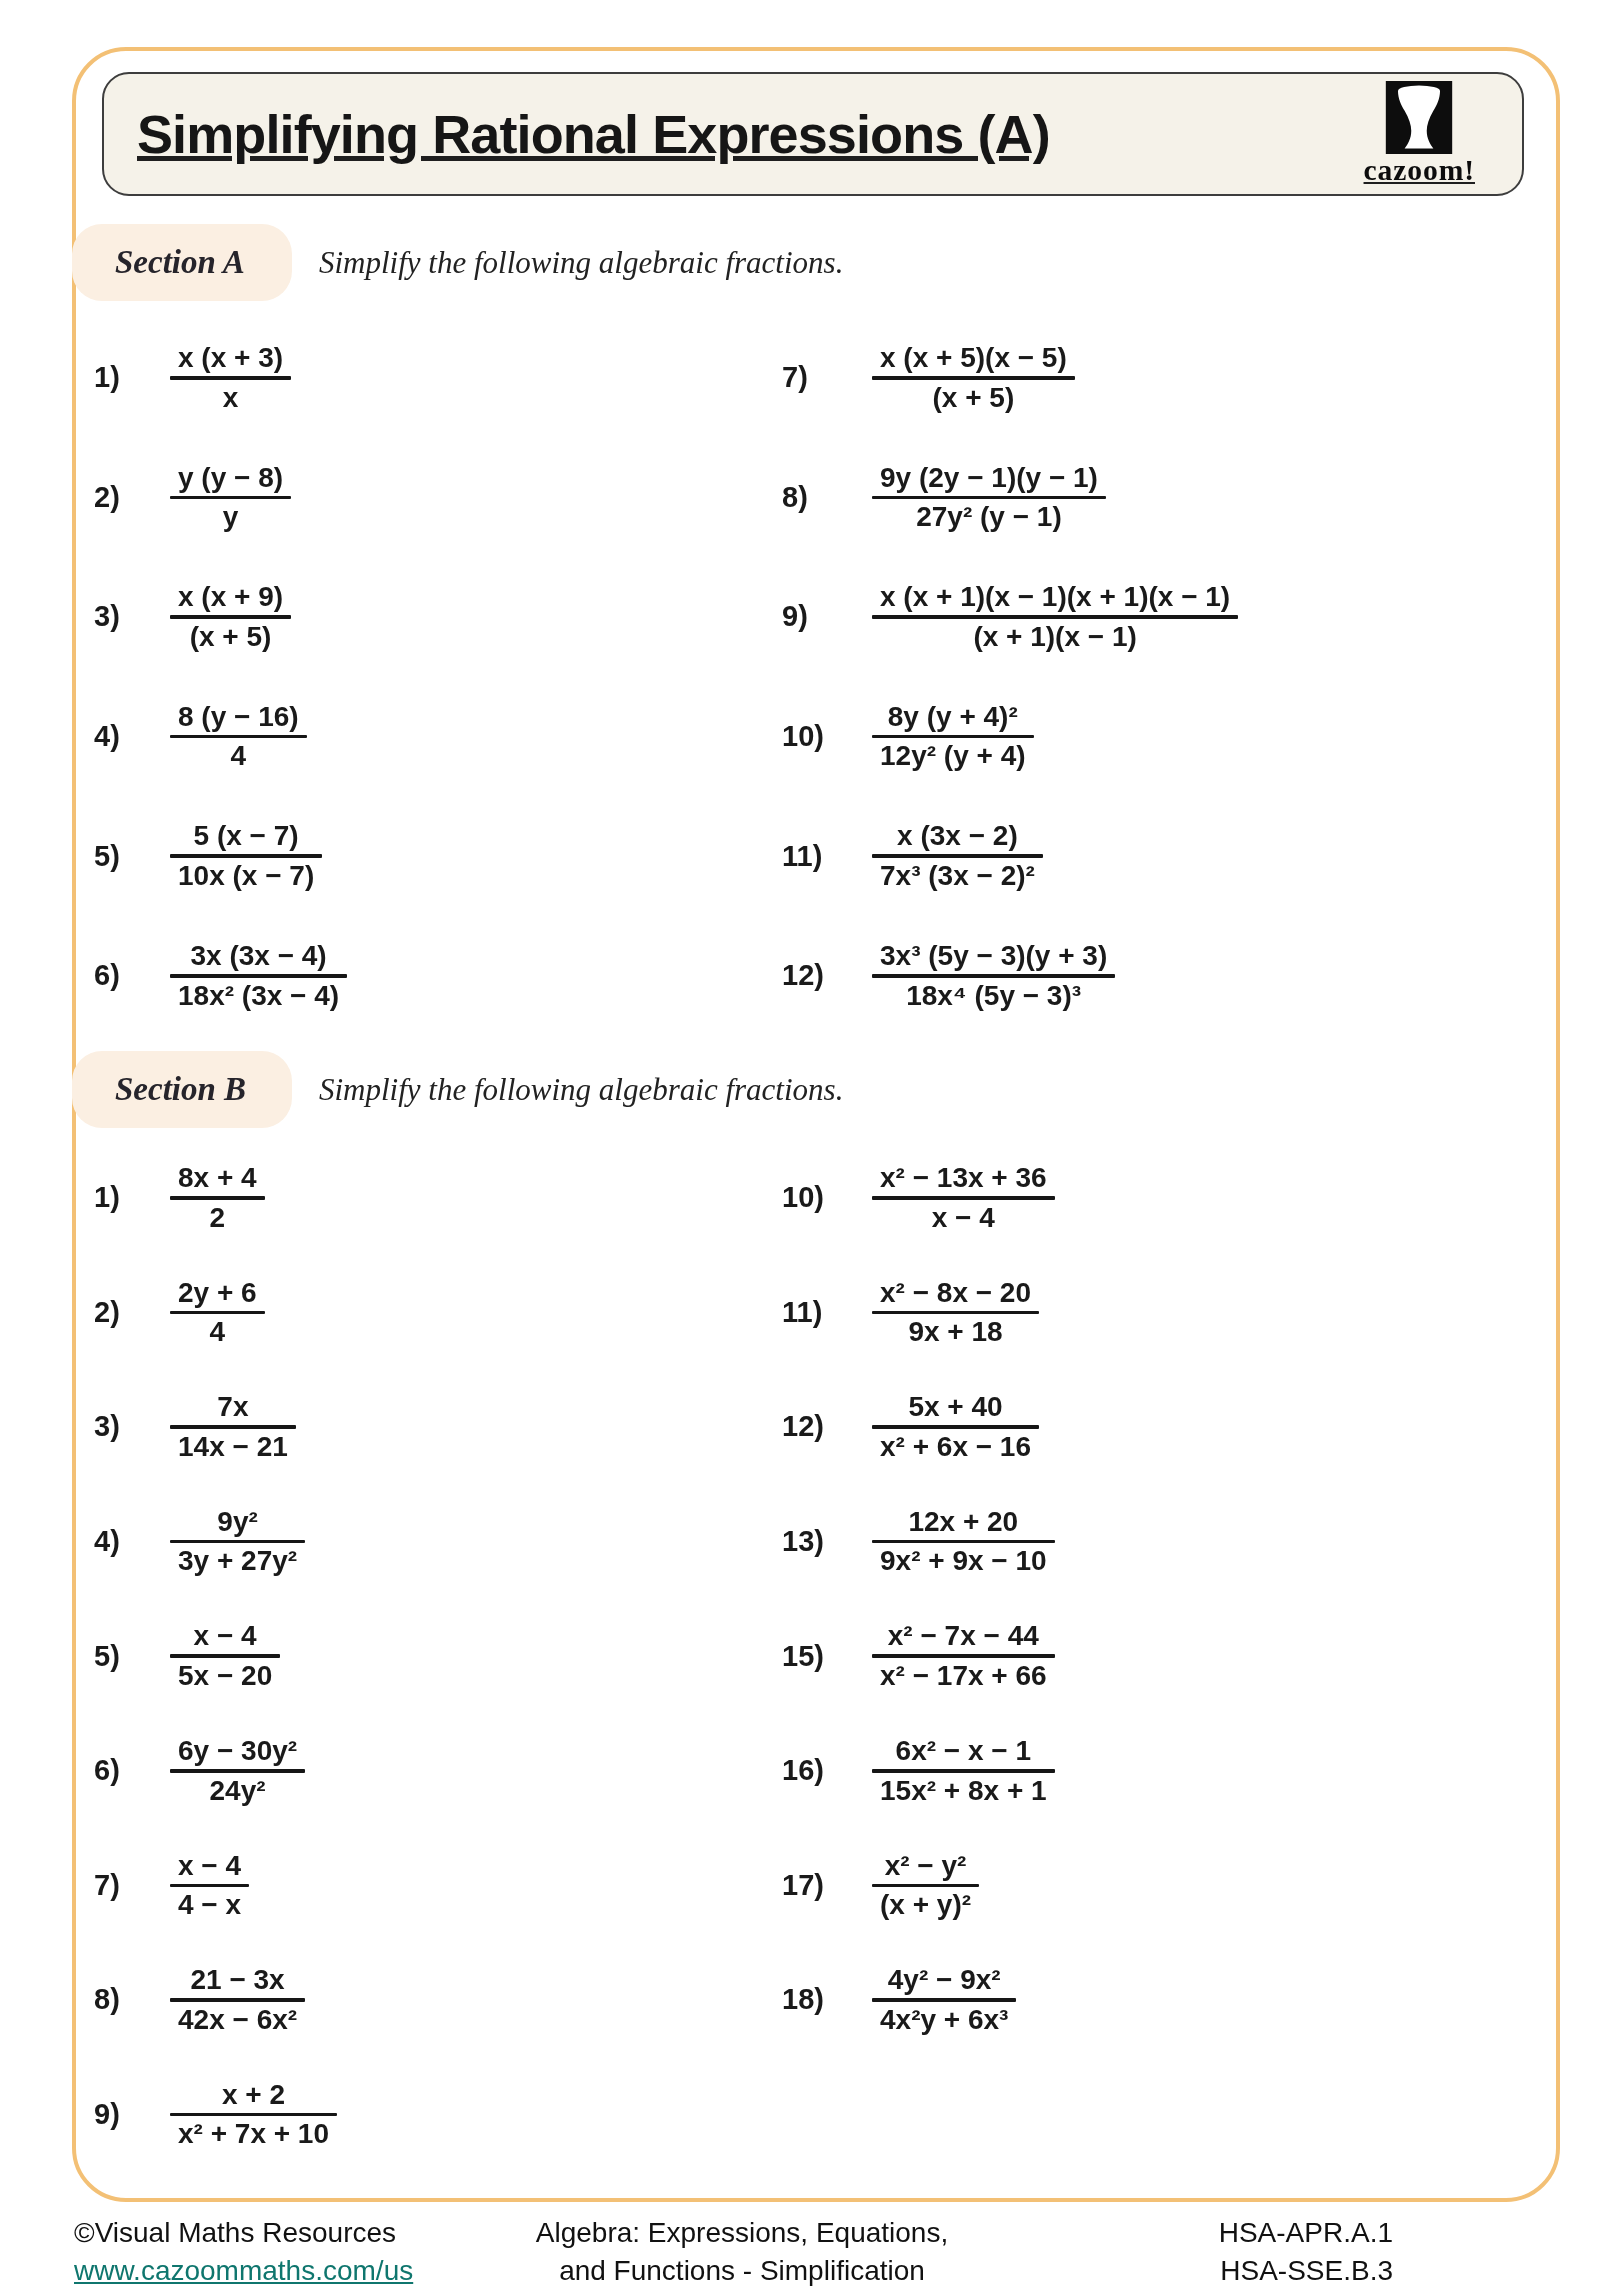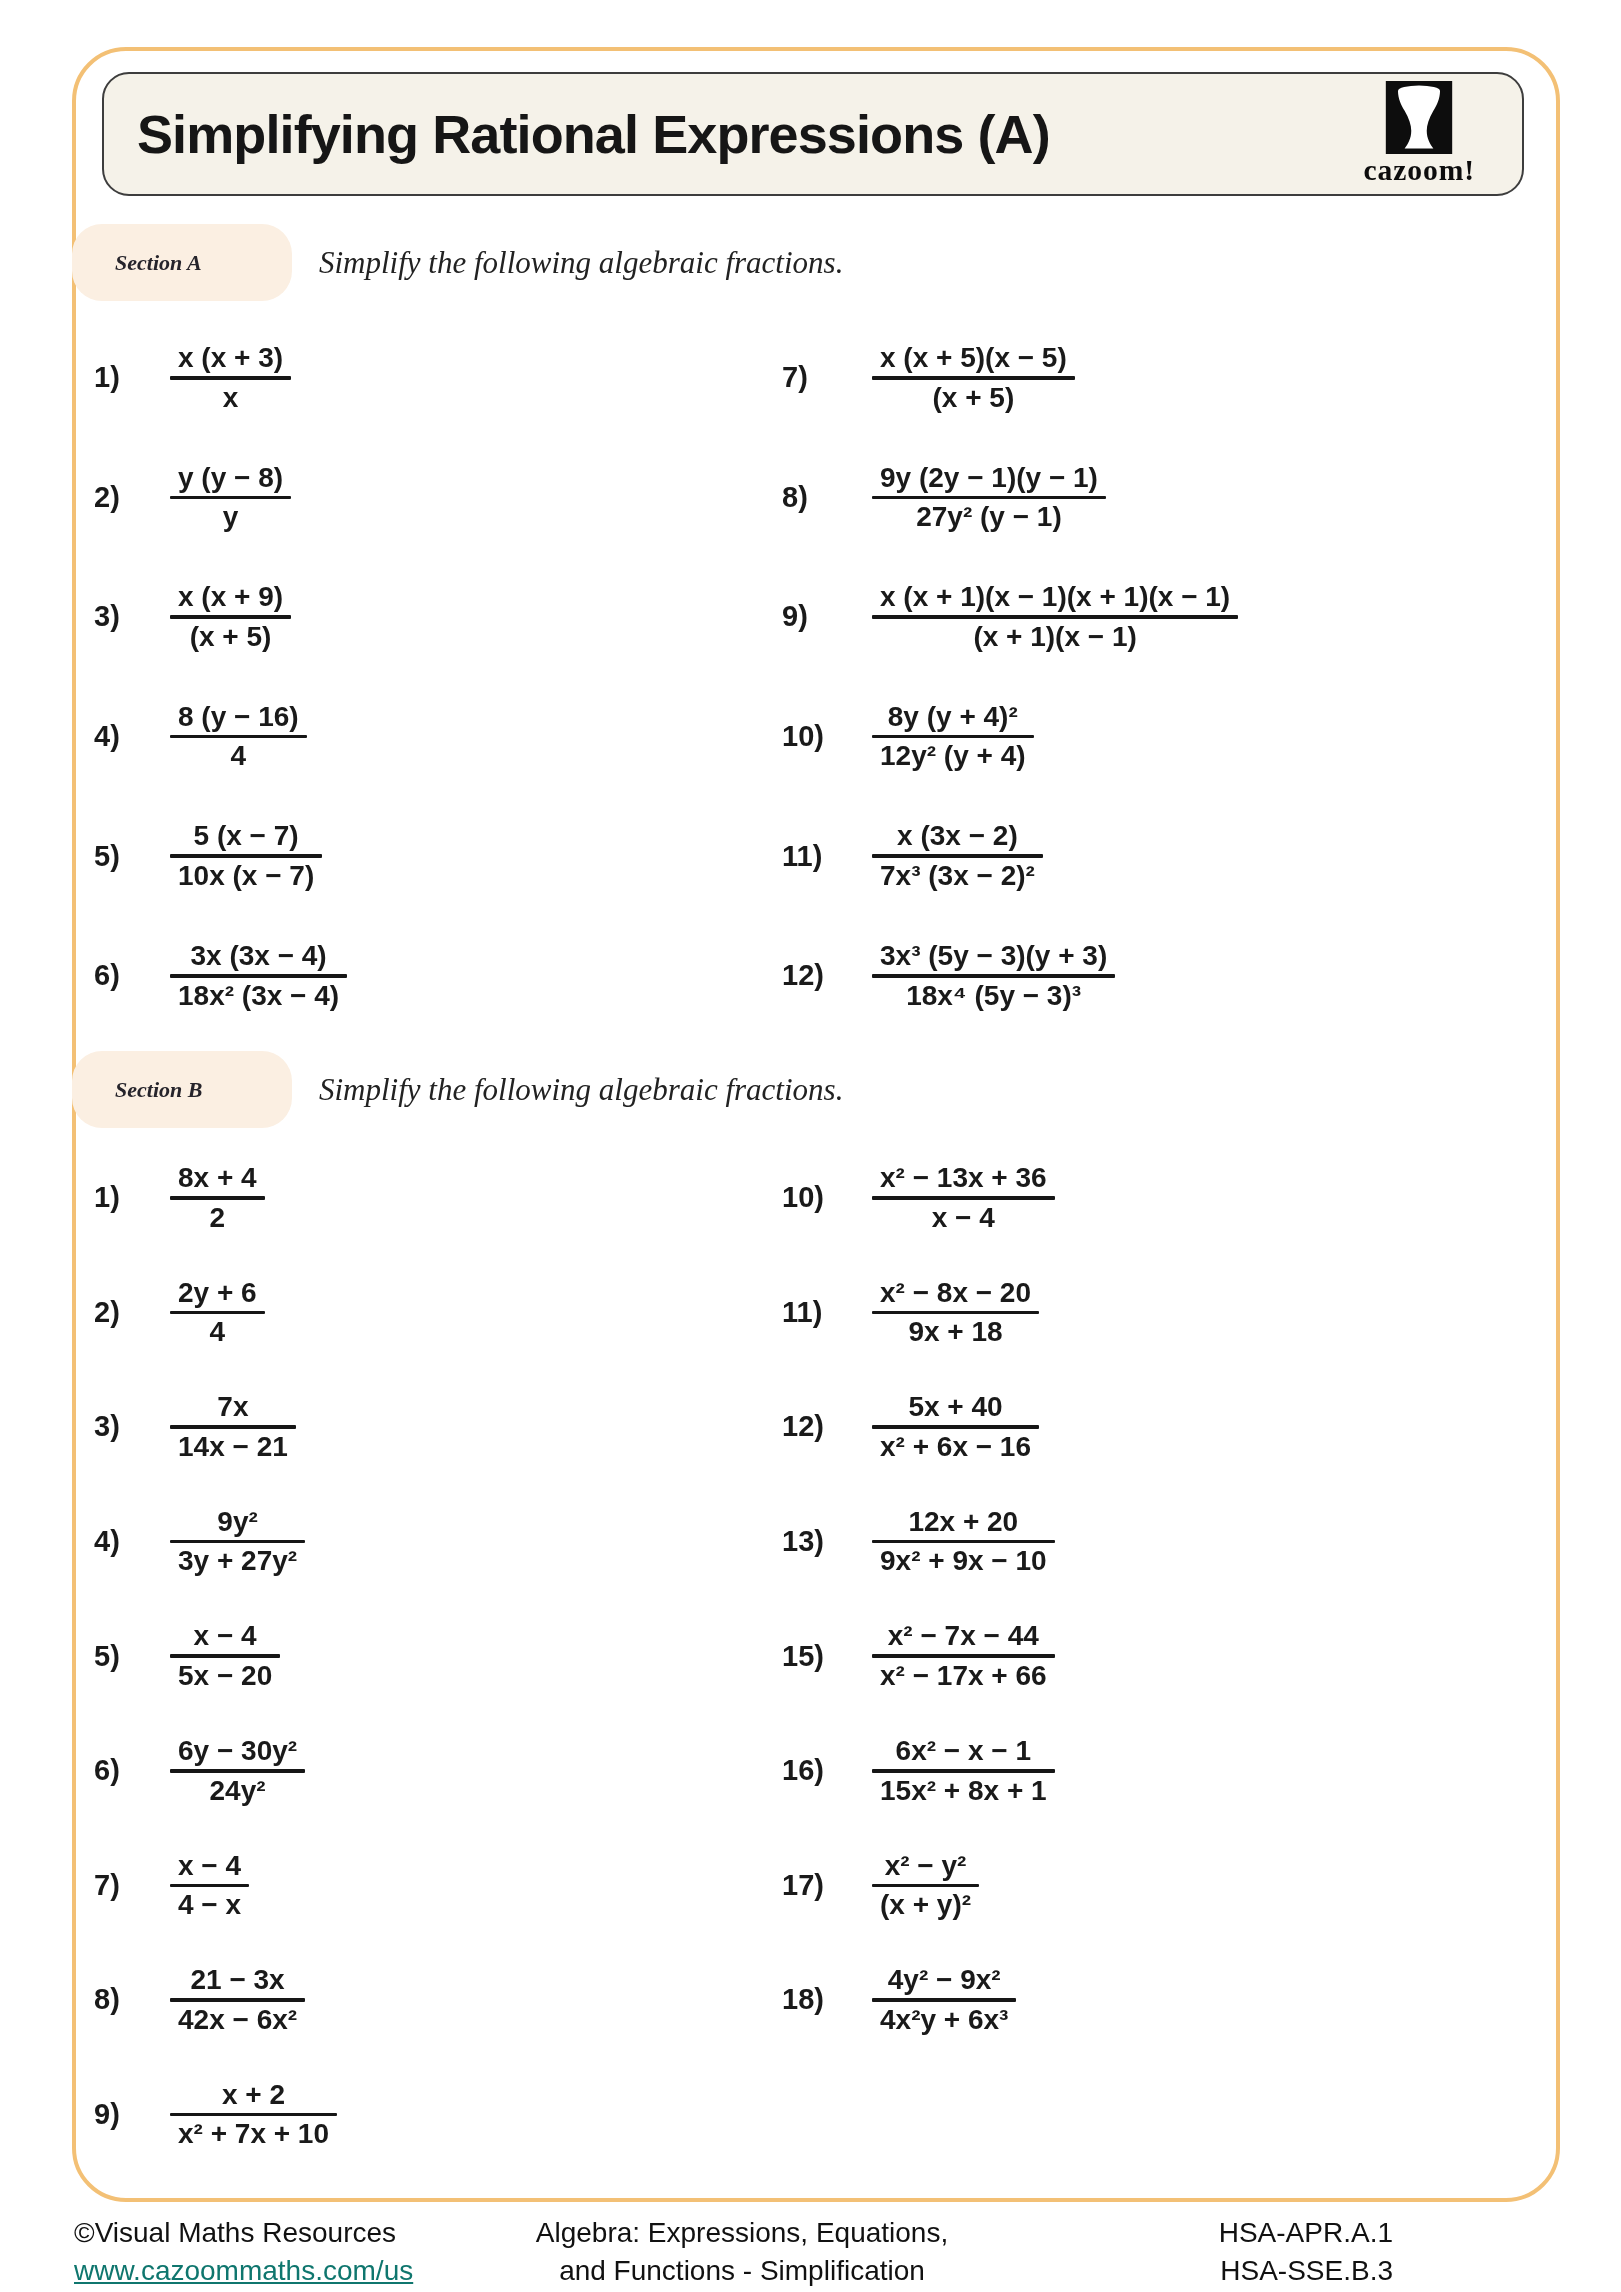--- a/index.html
+++ b/index.html
@@ -10,20 +10,21 @@
   .frame{
     position:absolute;left:72px;top:47px;width:1488px;height:2155px;
     border:4.5px solid #F3C075;border-radius:54px;box-sizing:border-box;
   }
   
   .title-box{
     position:absolute;left:102px;top:72px;width:1422px;height:124px;
     background:#F5F2E9;border:2.7px solid #3d3d3d;border-radius:27px;
     box-sizing:border-box;display:flex;align-items:center;justify-content:space-between;
     padding:0 47px 0 33px;
+    text-decoration:underline;
   }
   .title{
     margin:0;font-size:54px;font-weight:bold;letter-spacing:-0.9px;color:#161616;
     font-family:"Liberation Sans",sans-serif;
   }
   .logo{display:flex;flex-direction:column;align-items:center;}
   .logo-square{width:70px;height:73px;}
   .logo-text{
     font-family:"Liberation Serif",serif;font-weight:bold;font-size:29.6px;
     color:#0d0d0d;margin-top:0.9px;letter-spacing:0.9px;
@@ -31,21 +32,21 @@
   
   .sec-head{position:absolute;left:72px;height:77px;display:flex;align-items:center;}
   .sec-a-head{top:224px;}
   .sec-b-head{top:1051px;}
   .pill{
     width:220px;height:77px;background:#FBEFE2;border-radius:30px;
     display:flex;align-items:center;padding-left:43px;box-sizing:border-box;
   }
   .sec-label{
     font-family:"Liberation Serif",serif;font-style:italic;font-weight:bold;
-    font-size:22px;color:#26242b;white-space:nowrap;
+    font-size:33px;color:#26242b;white-space:nowrap;
   }
   .instruction{
     margin-left:27px;font-family:"Liberation Serif",serif;font-style:italic;
     font-size:31px;color:#222222;white-space:nowrap;
   }
   
   .col{position:absolute;width:770px;}
   .col-a-left{left:94px;top:340px;}
   .col-a-right{left:782px;top:340px;}
   .col-b-left{left:94px;top:1160px;}

